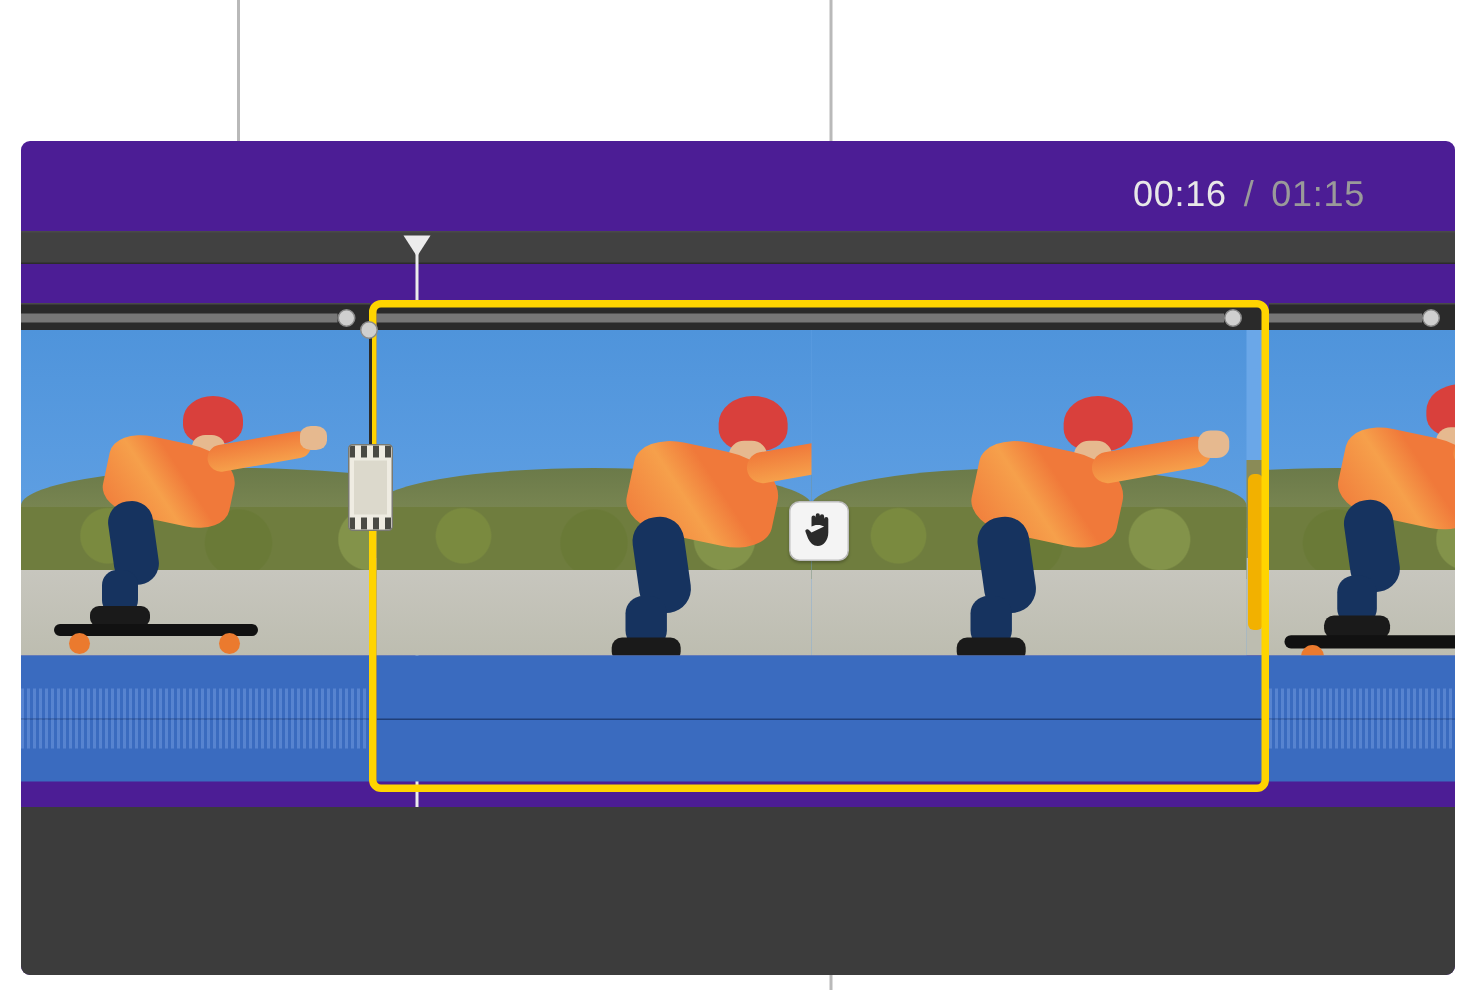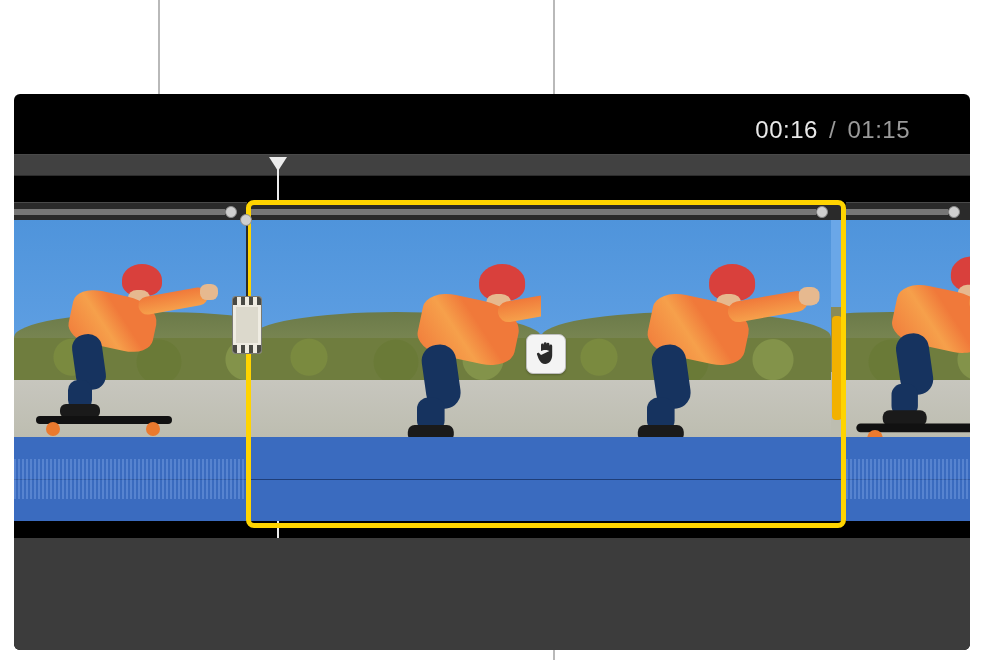--- a/index.html
+++ b/index.html
@@ -1,18 +1,18 @@
 <!DOCTYPE html>
 <html><head>
 <meta charset="utf-8">
 <style>
   * { margin: 0; padding: 0; box-sizing: border-box; }
   html, body { width: 984px; height: 668px; overflow: hidden; font-family: -apple-system, Helvetica, Arial, sans-serif; }
   .stage { position: relative; width: 984px; height: 668px; background: #ffffff; }
-  .panel { position: absolute; left: 14px; top: 94px; width: 956px; height: 556px; background: #000000; border-radius: 6px; overflow: hidden; }
+  .panel { position: absolute; left: 14px; top: 94px; width: 956px; height: 556px; background: #4c1d95; border-radius: 6px; overflow: hidden; }
   
   .time-counter { position: absolute; right: 60px; top: 22px; font-size: 24px; letter-spacing: 0.5px; }
   .time-current { color: #e8e8e8; }
   .time-sep { color: #9a9a9a; margin: 0 4px; }
   .time-total { color: #9a9a9a; }
   
   .ruler { position: absolute; left: 0; right: 0; top: 60px; height: 22px; background: #414141; border-top: 1px solid #4a4a4a; border-bottom: 1px solid #2c2c2c; }
   
   .playhead { position: absolute; top: 60px; bottom: 0; width: 0; }
   .playhead-caret { position: absolute; left: -9px; top: 3px; width: 0; height: 0; border-left: 9px solid transparent; border-right: 9px solid transparent; border-top: 14px solid #ececec; }

